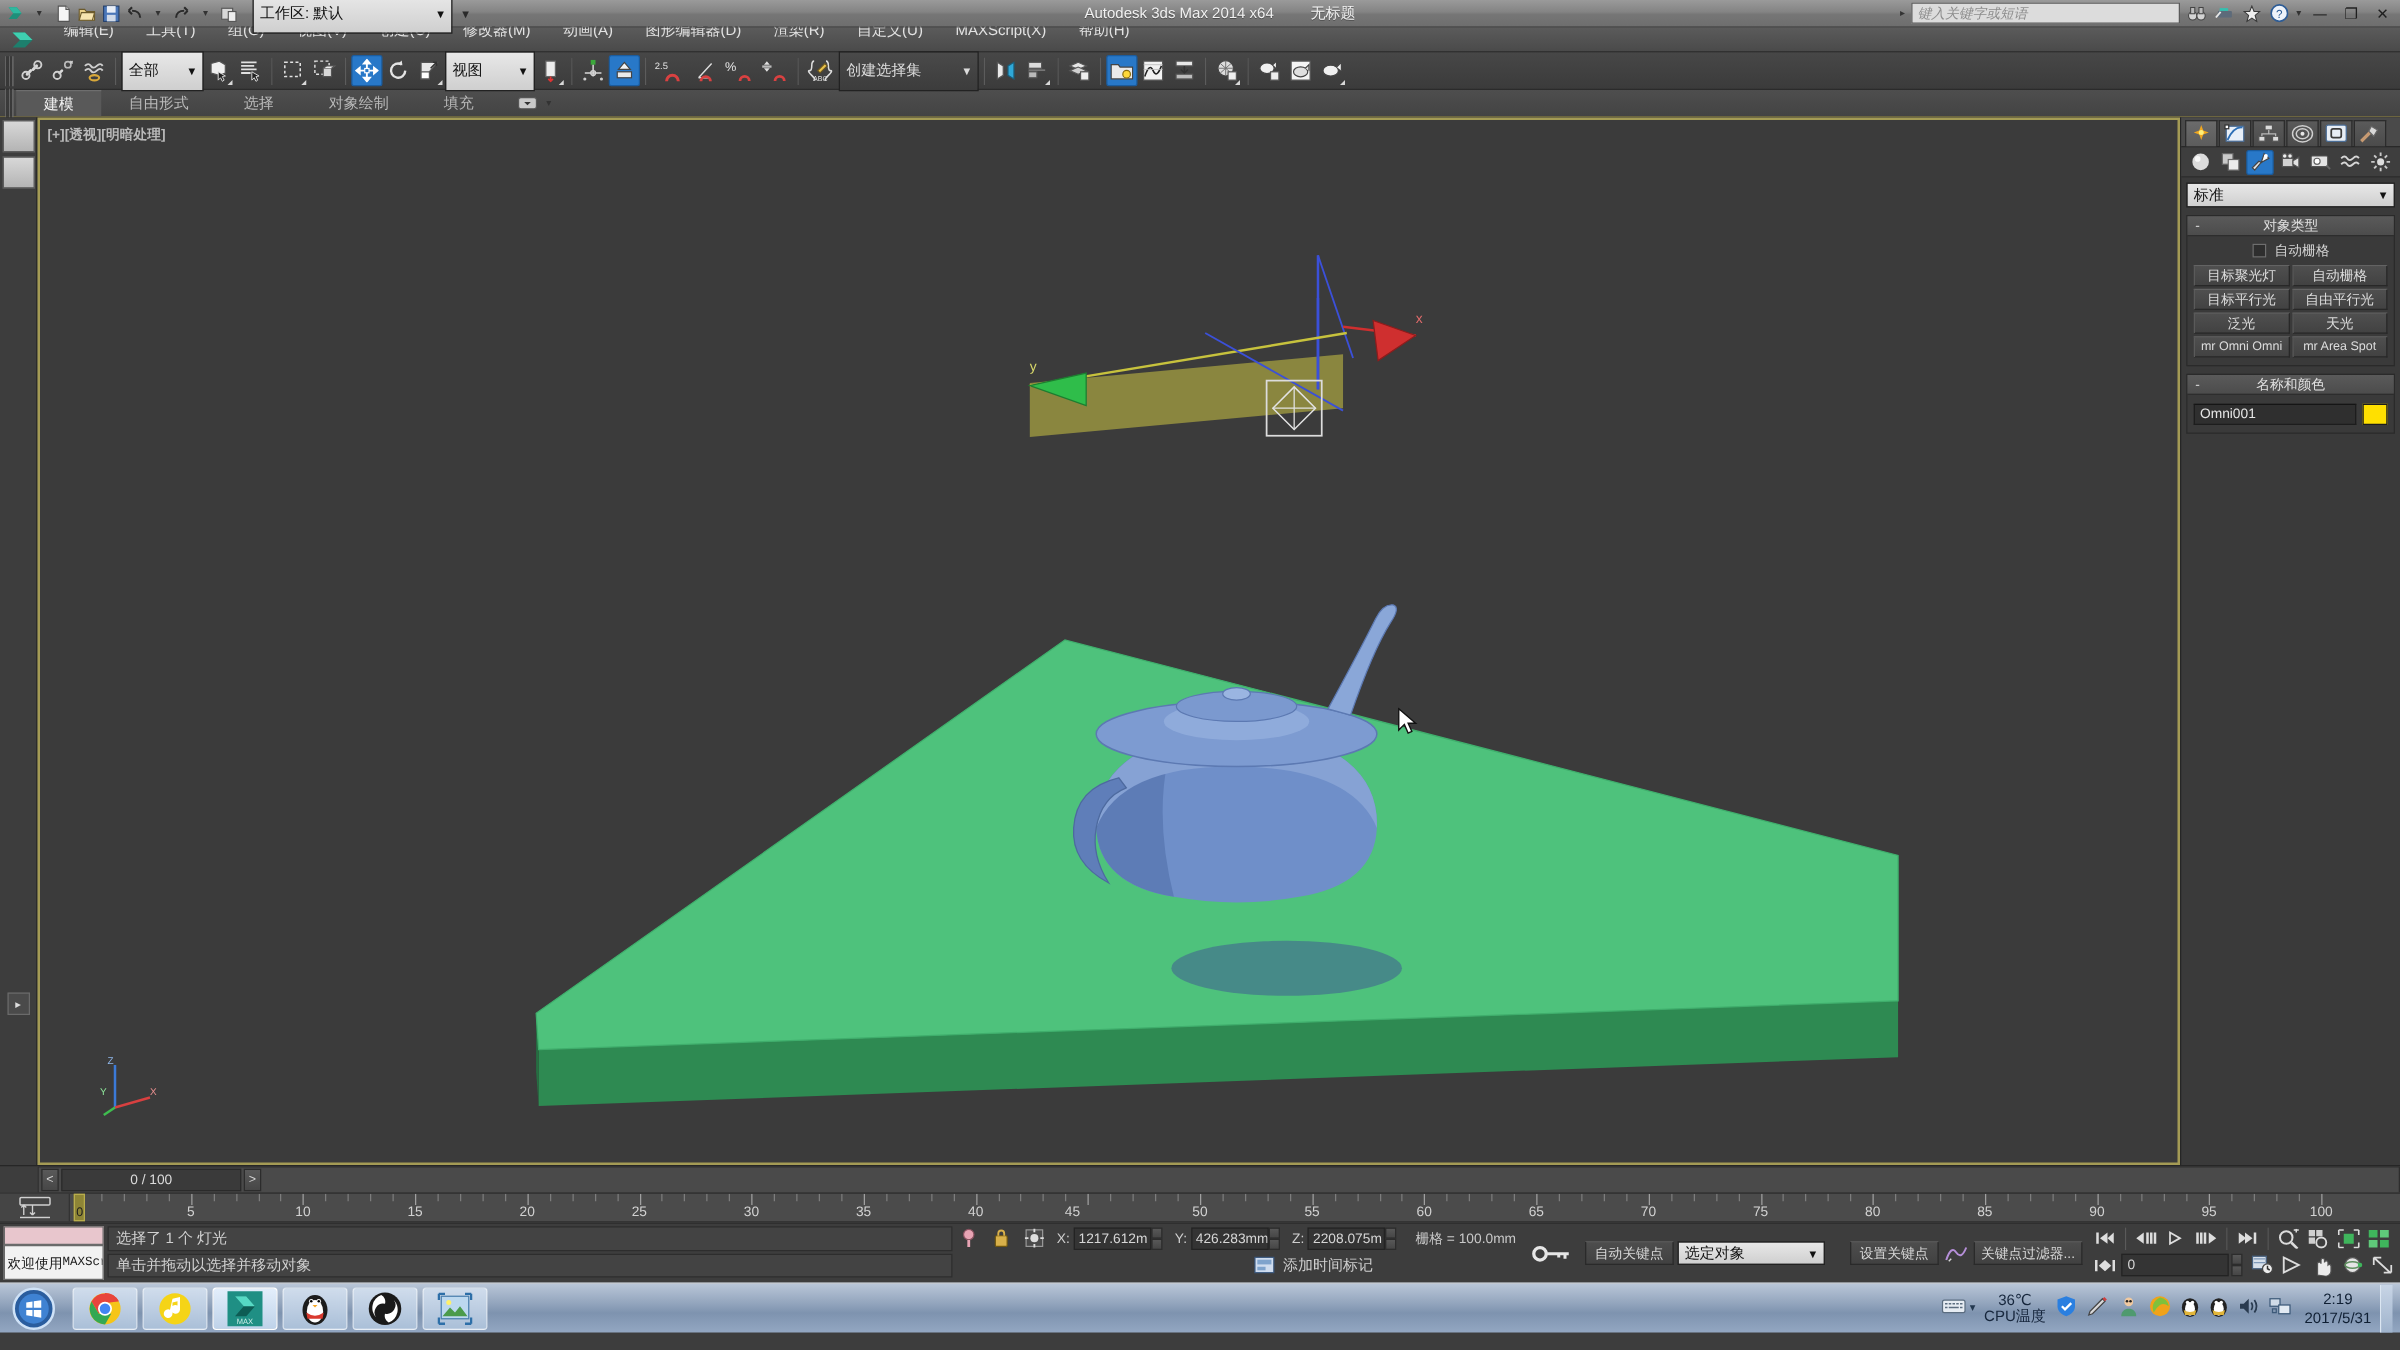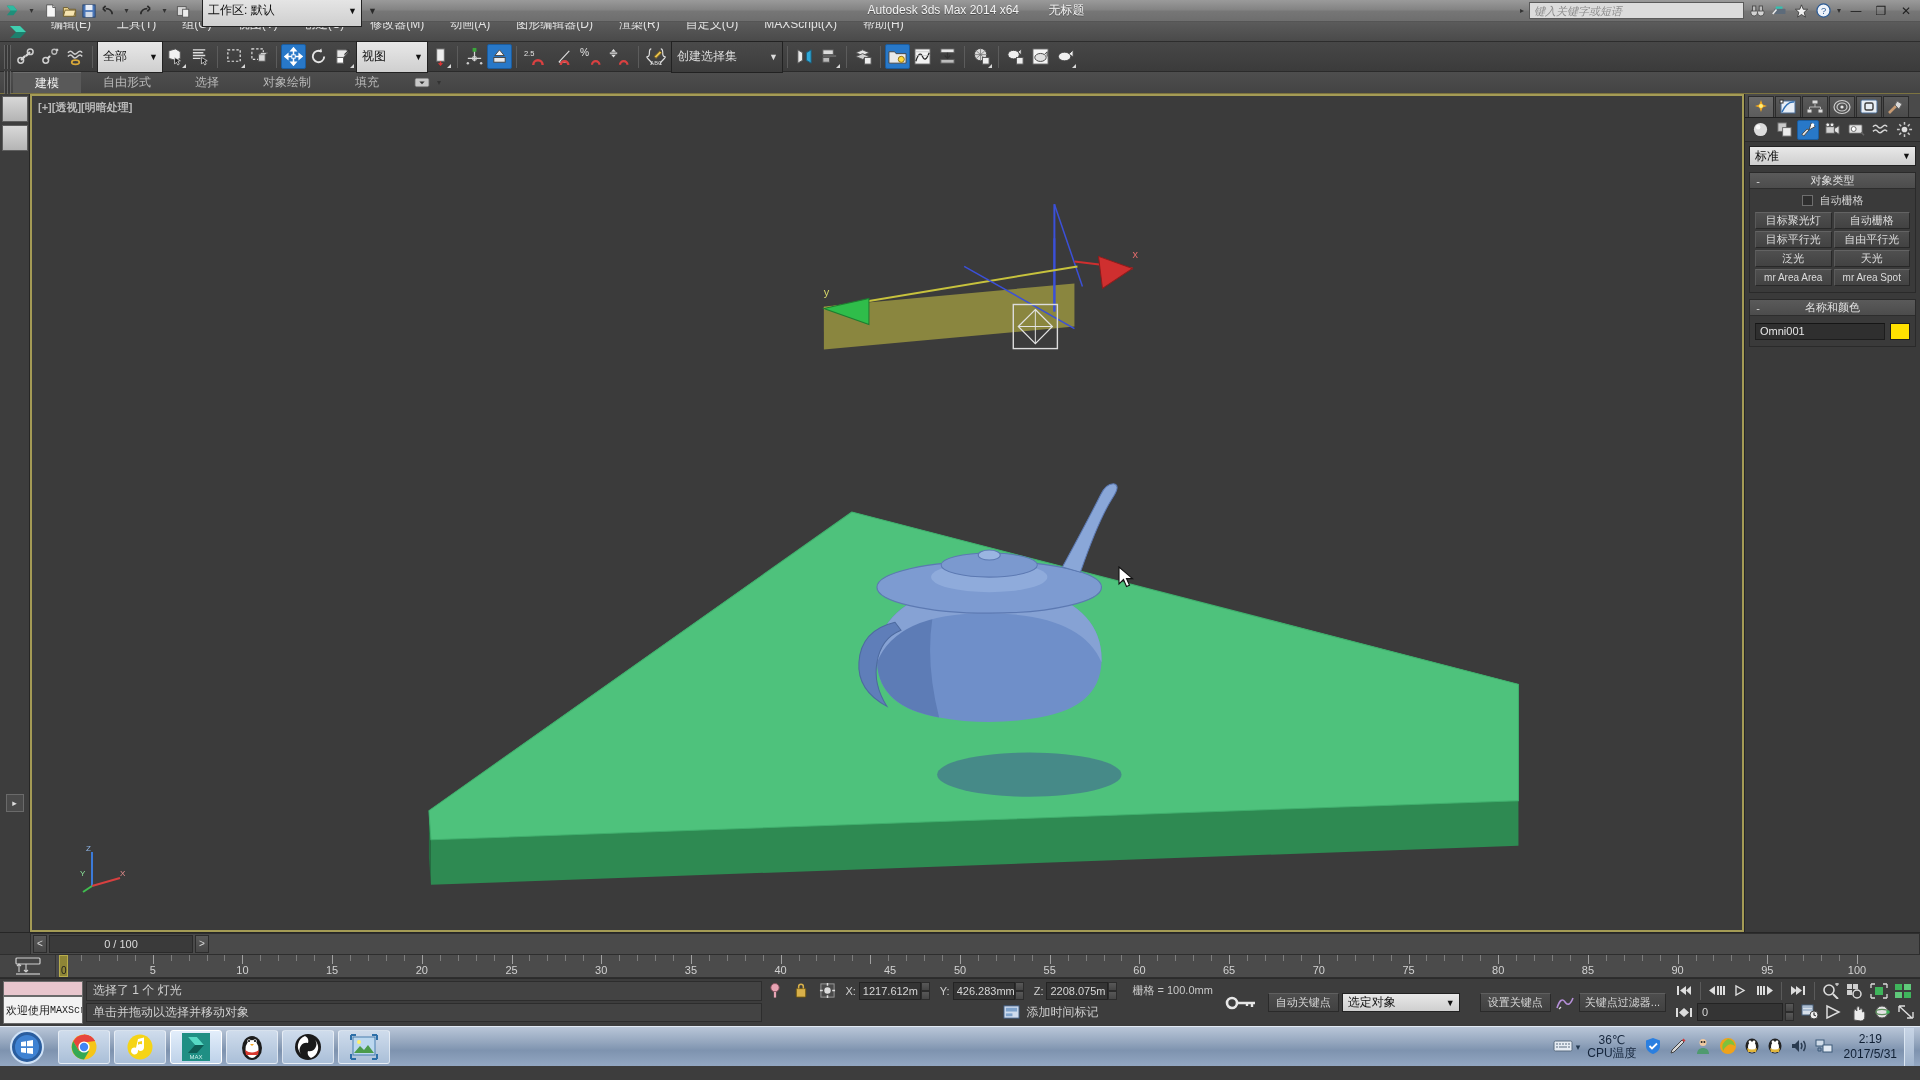--- a/index.html
+++ b/index.html
@@ -724,21 +724,21 @@
             <span class="chk"></span>
             <span>自动栅格</span>
           </div>
           <div class="btn-grid">
             <div class="obtn">目标聚光灯</div>
             <div class="obtn">自动栅格</div>
             <div class="obtn">目标平行光</div>
             <div class="obtn">自由平行光</div>
             <div class="obtn">泛光</div>
             <div class="obtn">天光</div>
-            <div class="obtn small">mr Area Area</div>
+            <div class="obtn small">mr Omni Omni</div>
             <div class="obtn small">mr Area Spot</div>
           </div>
         </div>
       </div>
 
       <div class="roll">
         <div class="roll-hdr">
           <span class="mn">-</span>
           <span class="ttl">名称和颜色</span>
         </div>
@@ -819,21 +819,21 @@
       <div class="tick min" style="left: 670.78px;"></div>
       <div class="tick min" style="left: 688.72px;"></div>
       <div class="tick min" style="left: 706.66px;"></div>
       <div class="tick maj" style="left: 724.6px;"></div>
       <div class="tlabel" style="left: 724.6px;">40</div>
       <div class="tick min" style="left: 742.54px;"></div>
       <div class="tick min" style="left: 760.48px;"></div>
       <div class="tick min" style="left: 778.42px;"></div>
       <div class="tick min" style="left: 796.36px;"></div>
       <div class="tick maj" style="left: 814.3px;"></div>
-      <div class="tlabel" style="left: 834px;">45</div>
+      <div class="tlabel" style="left: 802px;">45</div>
       <div class="tick min" style="left: 832.24px;"></div>
       <div class="tick min" style="left: 850.18px;"></div>
       <div class="tick min" style="left: 868.12px;"></div>
       <div class="tick min" style="left: 886.06px;"></div>
       <div class="tick maj" style="left: 904px;"></div>
       <div class="tlabel" style="left: 904px;">50</div>
       <div class="tick min" style="left: 921.94px;"></div>
       <div class="tick min" style="left: 939.88px;"></div>
       <div class="tick min" style="left: 957.82px;"></div>
       <div class="tick min" style="left: 975.76px;"></div>

